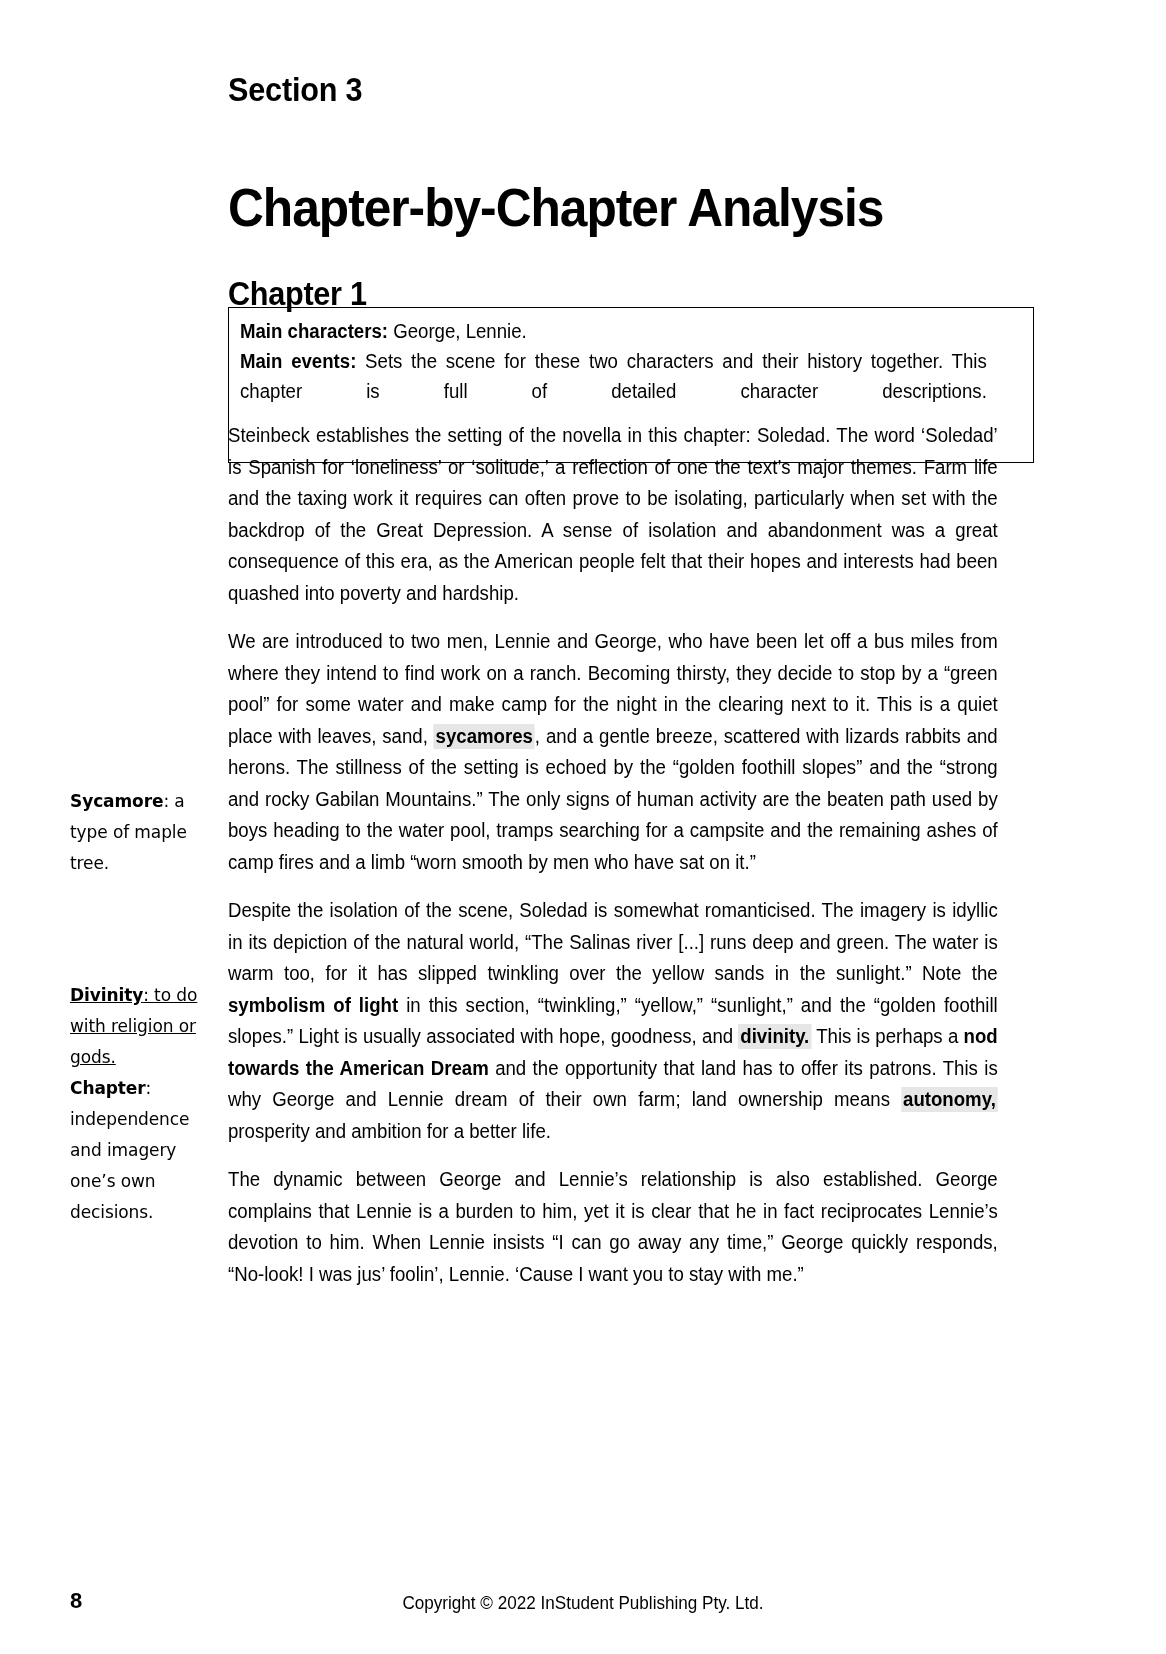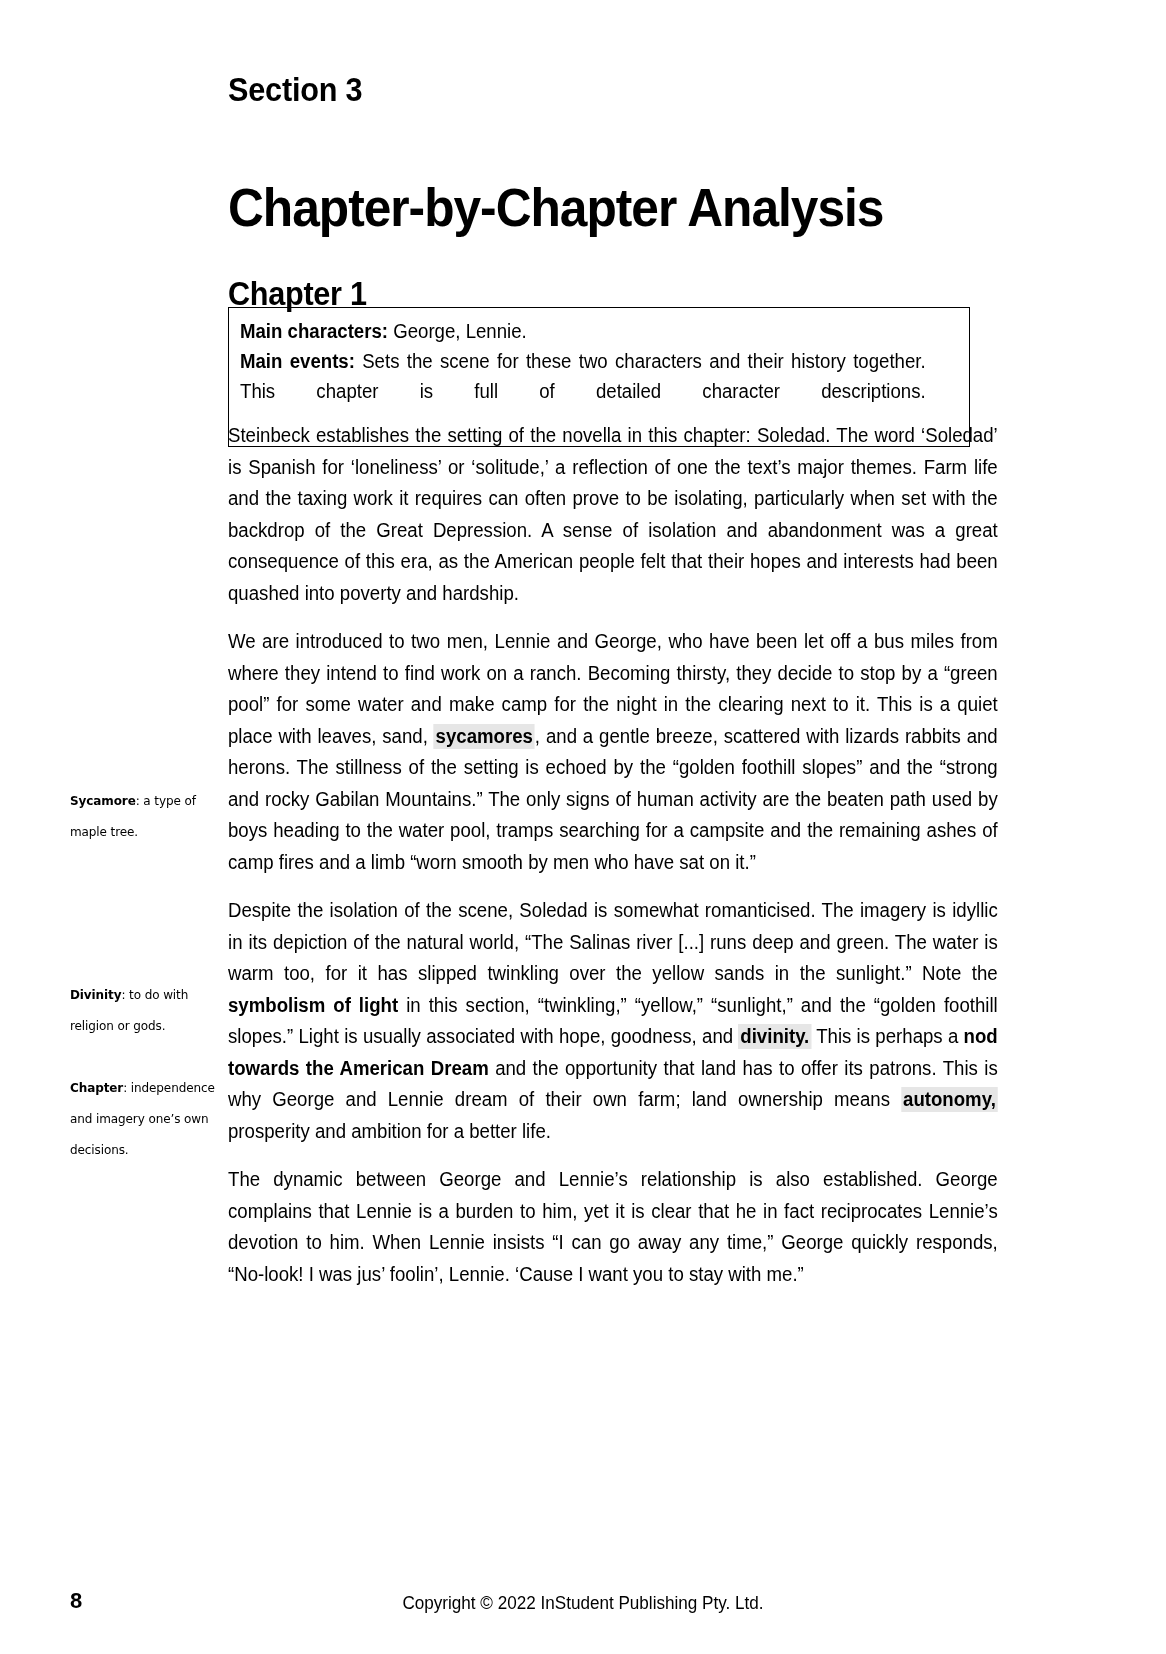--- a/index.html
+++ b/index.html
@@ -52,24 +52,24 @@
     letter-spacing: -0.3px;
     transform: scaleX(0.9);
     transform-origin: left top;
   }
 
   
   .summary-box {
     position: absolute;
     left: 228px;
     top: 307px;
-    width: 742px;
+    width: 806px;
     border: 1.6px solid #000;
     box-sizing: border-box;
-    padding: 8px 11px 10px 11px;
+    padding: 8px 11px 26px 11px;
   }
   .summary-line {
     font-size: 19.5px;
     line-height: 30px;
     text-align: justify;
     text-justify: inter-word;
     transform: scaleX(0.955);
     transform-origin: left top;
   }
   .summary-line.justified {
@@ -106,21 +106,21 @@
     background: #e6e6e6;
     font-weight: bold;
     padding: 1px 2px 2px 2px;
   }
 
   
   .margin-note {
     position: absolute;
     left: 70px;
     width: 150px;
-    font-size: 12px;
+    font-size: 17px;
     line-height: 31px;
     font-family: "DejaVu Sans", sans-serif;
     letter-spacing: -0.1px;
   }
   .margin-note .term { font-weight: bold; }
 
   
   .footer-page {
     position: absolute;
     left: 70px;
@@ -167,21 +167,21 @@
     <p class="para"><span>Despite the isolation of the scene, Soledad is somewhat romanticised. The imagery is idyllic in its depiction of the natural world, “The Salinas river [...] runs deep and green. The water is warm too, for it has slipped twinkling over the yellow sands in the sunlight.” Note the </span><b class="b">symbolism of light</b><span> in this section, “twinkling,” “yellow,” “sunlight,” and the “golden foothill slopes.” Light is usually associated with hope, goodness, and </span><span class="hl">divinity.</span><span> This is perhaps a </span><b class="b">nod towards the American Dream</b><span> and the opportunity that land has to offer its patrons. This is why George and Lennie dream of their own farm; land ownership means </span><span class="hl">autonomy,</span><span> prosperity and ambition for a better life.</span></p>
 
     <p class="para">The dynamic between George and Lennie’s relationship is also established. George complains that Lennie is a burden to him, yet it is clear that he in fact reciprocates Lennie’s devotion to him. When Lennie insists “I can go away any time,” George quickly responds, “No-look! I was jus’ foolin’, Lennie. ‘Cause I want you to stay with me.”</p>
 
   </div>
 
   <div class="margin-note" style="top:786px;">
     <span class="term">Sycamore</span><span>: a type of maple tree.</span>
   </div>
 
-  <div class="margin-note" style="top:980px;">
+  <div class="margin-note" style="top:980px;text-decoration:underline;">
     <span class="term">Divinity</span><span>: to do with religion or gods.</span>
   </div>
 
   <div class="margin-note" style="top:1073px;">
     <span class="term">Chapter</span><span>: independence and imagery one’s own decisions.</span>
   </div>
 
   <div class="footer-page">8</div>
   <div class="footer-copy">Copyright © 2022 InStudent Publishing Pty. Ltd.</div>
 

